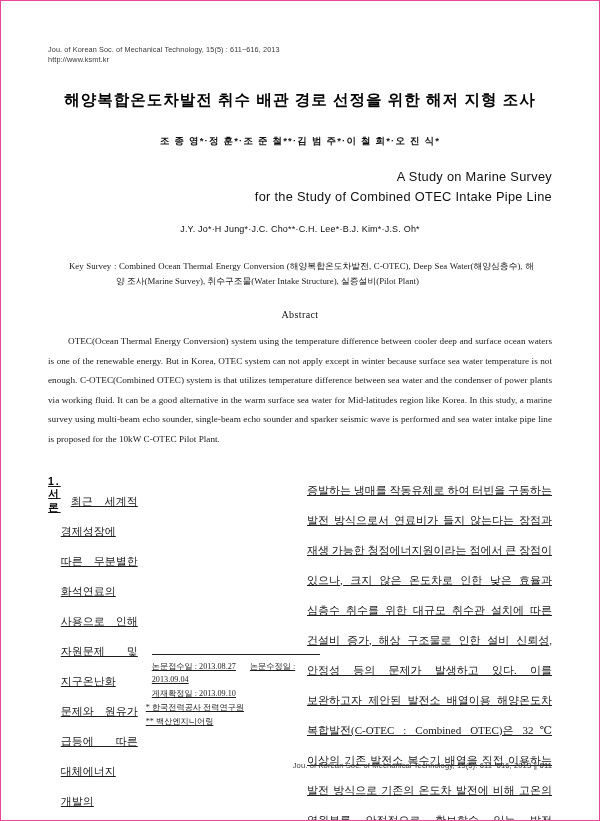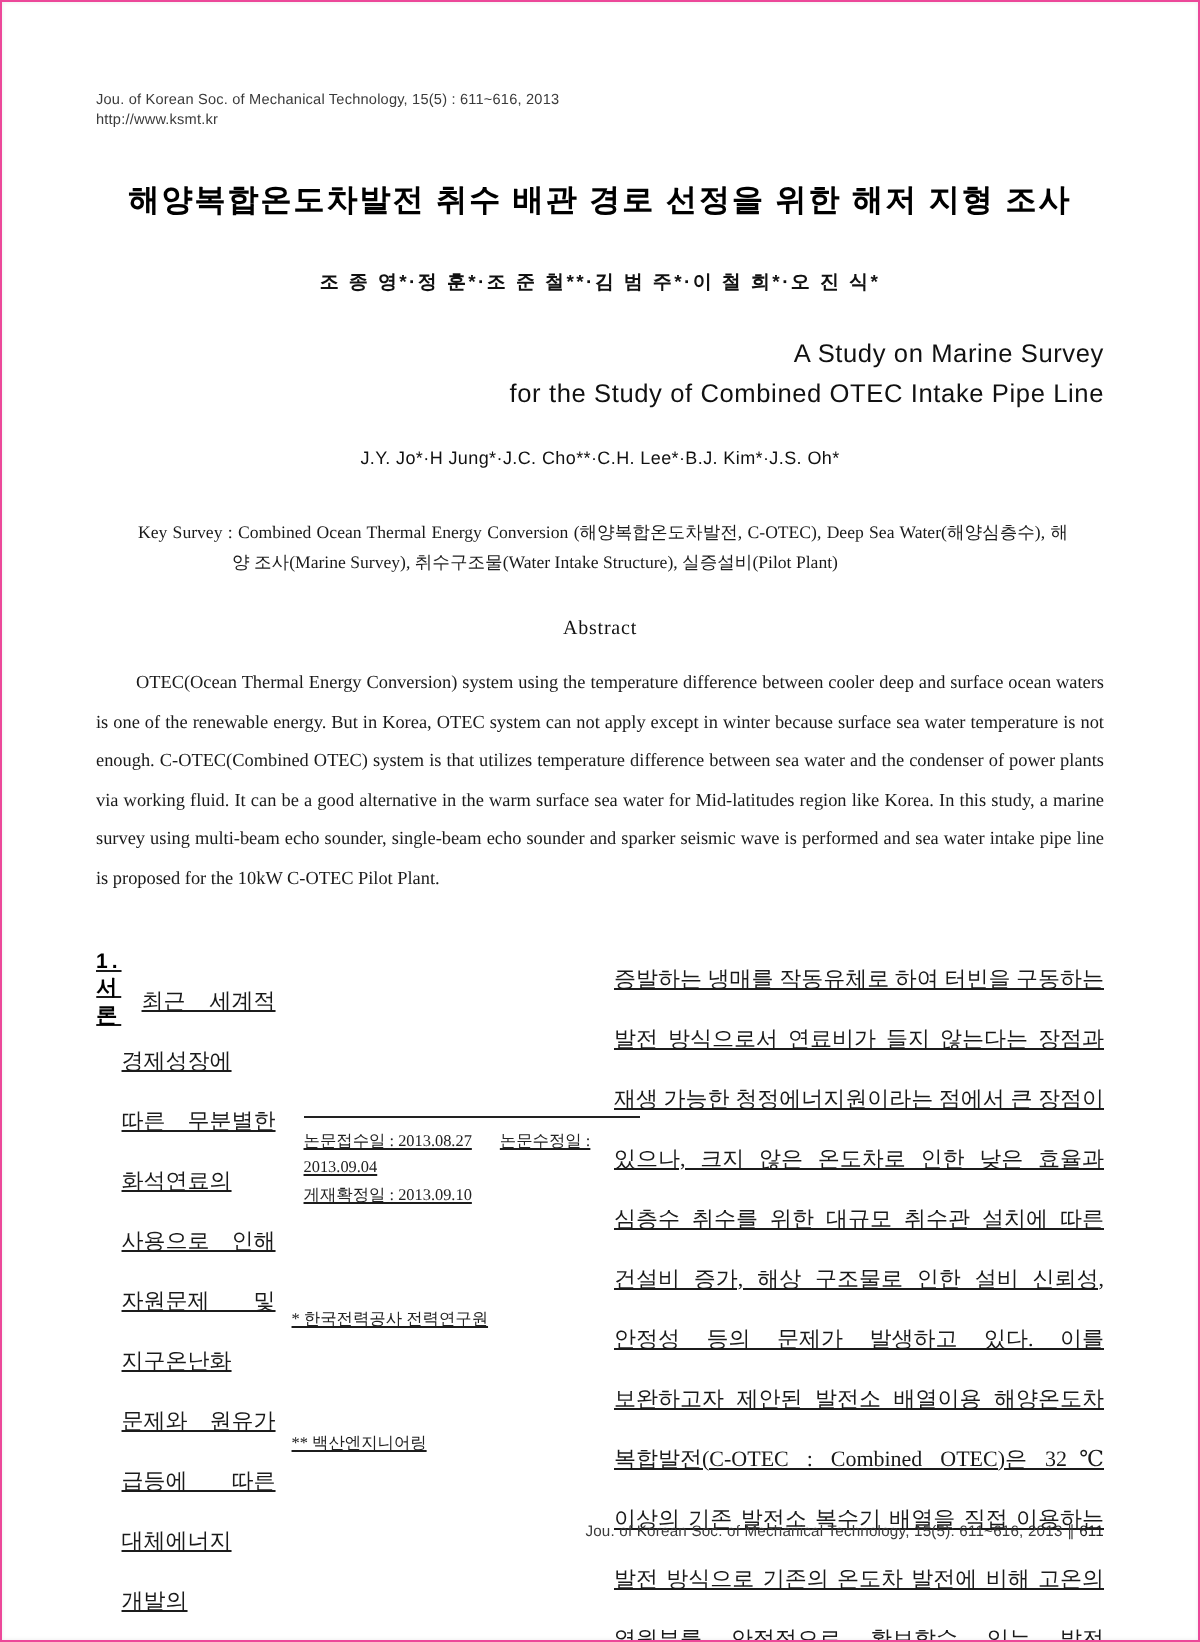--- a/index.html
+++ b/index.html
@@ -62,21 +62,21 @@
     margin-top: 11px;
     font-size: 11px; line-height: 30px; text-align: justify;
     color: #1a1a1a; word-break: keep-all;
   }
   .body-par.indent { text-indent: 10px; }
 
   .footnote { margin-top: auto; font-size: 8.2px; line-height: 13.8px; color: #222; }
   .footnote-rule { border: 0; border-top: 1px solid #222; width: 168px; margin: 0 0 5px 14px; }
   .fn-line { padding-left: 14px; }
   .fn-line .gap { display: inline-block; width: 14px; }
-  .fn-affil { padding-left: 8px; margin-top: 48px; }
+  .fn-affil { padding-left: 8px; }
 
   .page-footer {
     position: absolute; right: 47px; bottom: 50px;
     font-size: 7.6px; color: #3a3a3a; letter-spacing: .1px;
   }
   .page-footer .pageno { font-weight: normal; color: #222; margin-top: 12px; }
 </style>
 </head>
 <body>
 

